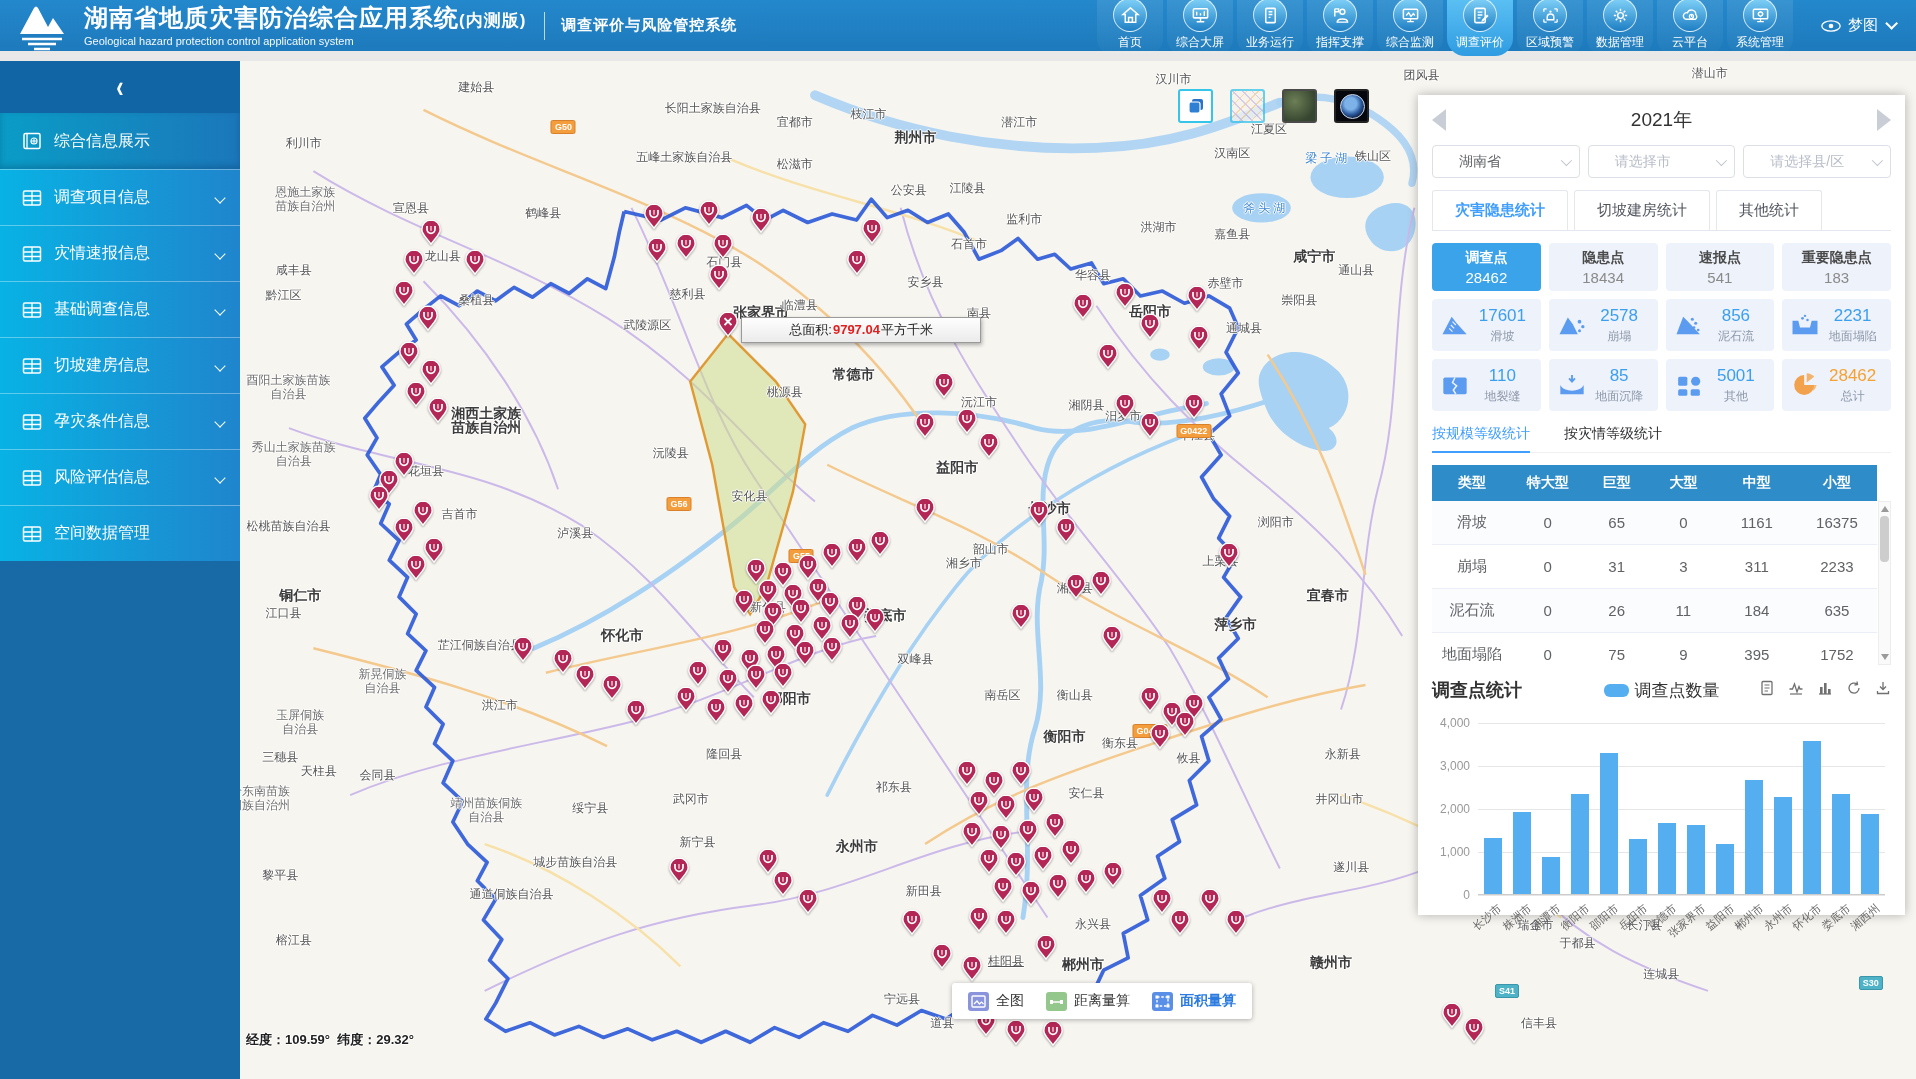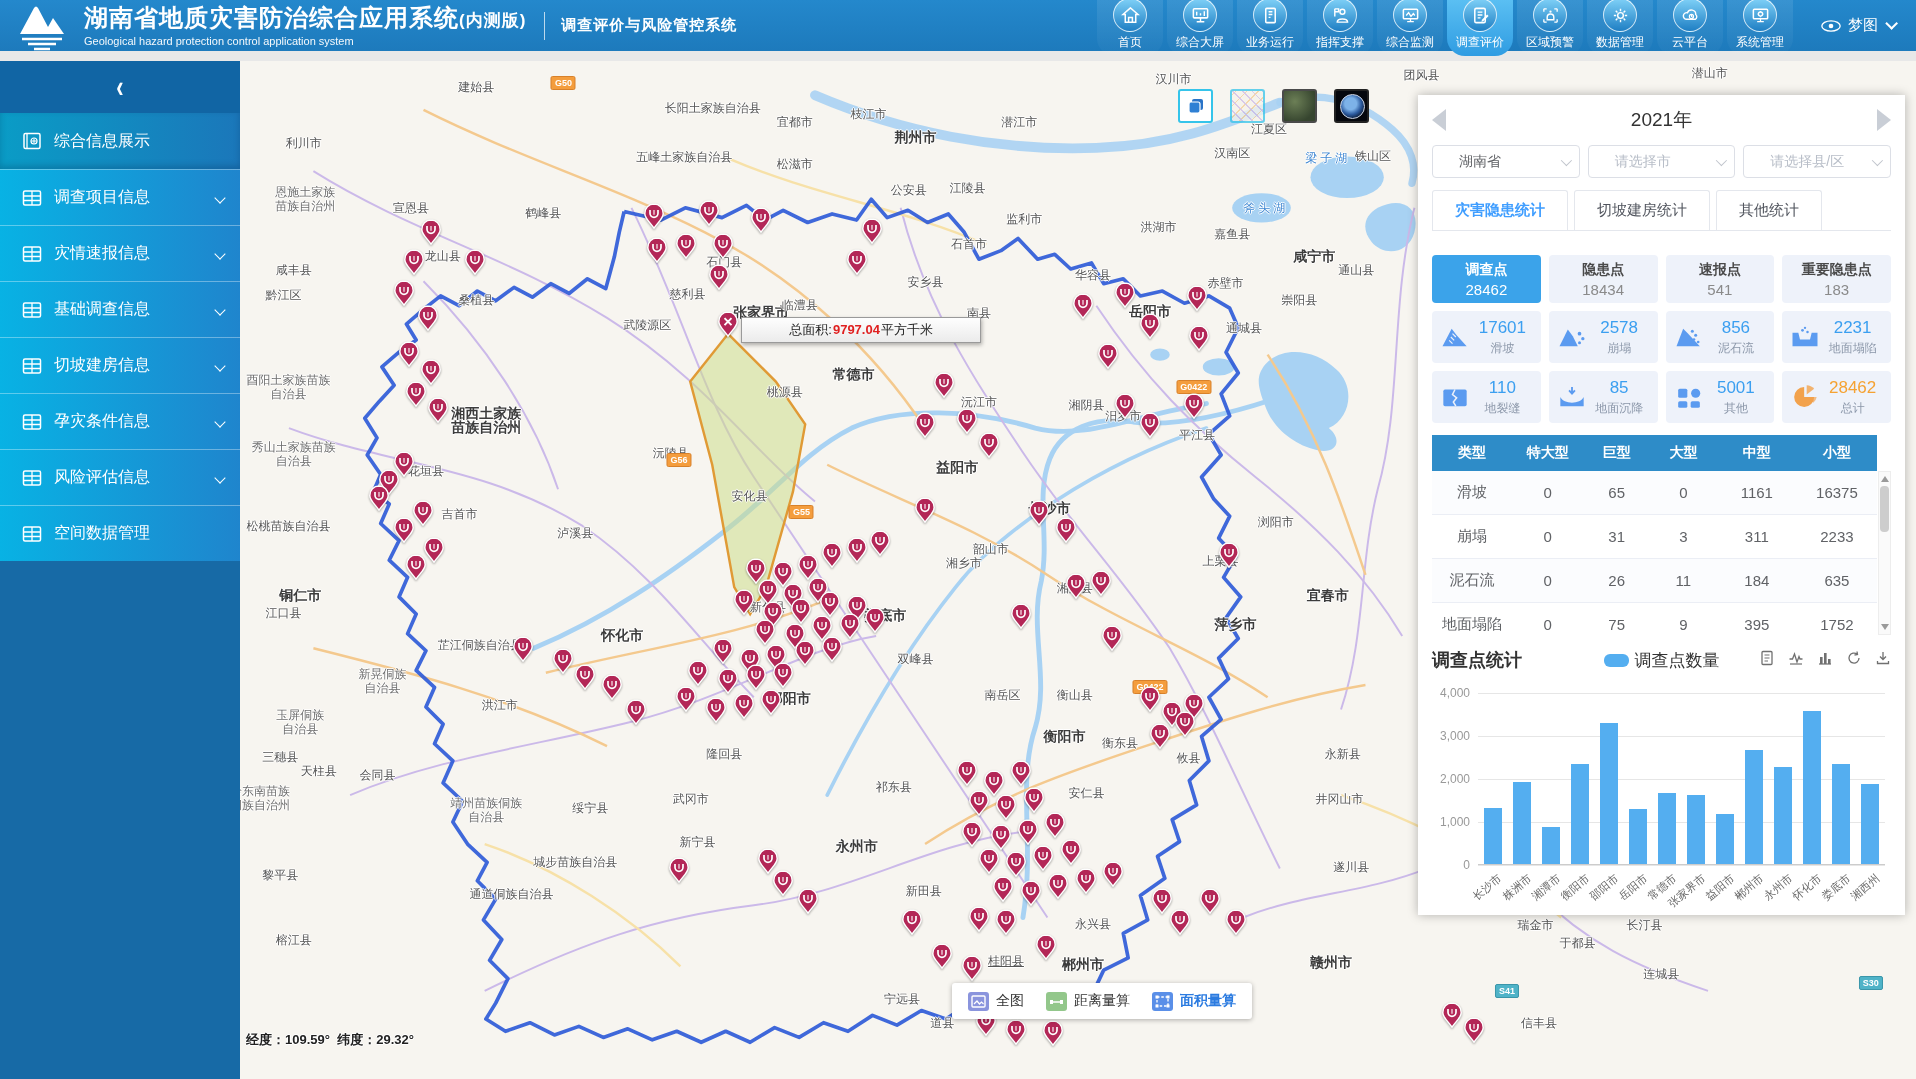--- a/index.html
+++ b/index.html
@@ -36,21 +36,21 @@
   .sb-chev { margin-left:auto; width:8px; height:8px; border-right:1.5px solid #fff; border-bottom:1.5px solid #fff; transform:rotate(45deg); }
 
   
   .map { position:absolute; left:240px; top:61px; right:0; bottom:0; background:#f7f5f0; overflow:hidden; z-index:1; }
   .map svg.base { position:absolute; inset:0; width:100%; height:100%; }
   .map-label { position:absolute; transform:translate(-50%,-50%); font-size:12px; color:#555; white-space:pre-line; text-align:center; line-height:14px; text-shadow:1px 0 #fff,-1px 0 #fff,0 1px #fff,0 -1px #fff; z-index:4; pointer-events:none; }
   .map-label.bold { font-size:14px; font-weight:bold; color:#3c3c3c; }
   .map-label.water { color:#3f87d2; letter-spacing:3px; }
   .map-label.region { color:#6e6e6e; }
   .rbadge { position:absolute; transform:translate(-50%,-50%); font-size:9px; font-weight:bold; color:#fff; padding:1px 3px; border-radius:2px; z-index:4; }
-  .rbadge.g { background:#f49d3d; border:1px solid #d8812a; }
+  .rbadge.g { background:#f49d3d; border:1px solid #d8812a;margin-top:44px; }
   .rbadge.s { background:#4fb3c8; border:1px solid #3a96aa; }
   .pin { position:absolute; width:21px; height:26px; transform:translate(-50%,-88%); z-index:6; filter:drop-shadow(0 1px 1px rgba(0,0,0,.35)); }
   .pin svg { width:100%; height:100%; }
   .map-tooltip { position:absolute; left:29.9%; top:25.1%; width:240px; height:26px; background:linear-gradient(180deg,#fefefe,#ebebeb); border:1px solid #9a9a9a; box-shadow:1px 2px 4px rgba(0,0,0,.3); display:flex; align-items:center; justify-content:center; font-size:13px; color:#222; z-index:8; }
   .map-tooltip b { color:#e02020; margin:0 1px; }
   .layerbar { position:absolute; left:938px; top:28px; display:flex; gap:17px; z-index:9; }
   .lbtn { width:35px; height:34px; border-radius:3px; cursor:pointer; }
   .lbtn.layers { background:#fff; border:2px solid #35c4ea; display:flex; align-items:center; justify-content:center; }
   .lbtn.street { border:2px solid #35c4ea; background:#f6f3ea; background-image:repeating-linear-gradient(45deg,rgba(201,181,232,.9) 0 1px,transparent 1px 7px),repeating-linear-gradient(-45deg,rgba(244,201,141,.9) 0 1px,transparent 1px 8px); opacity:.75; }
   .lbtn.sat { border:2px solid #4a4a4a; background:radial-gradient(circle at 35% 35%,#6c7f56,#36452f 75%); }
@@ -70,21 +70,21 @@
   .yr-arrow.left { border-right:14px solid #c9ced6; }
   .yr-arrow.right { border-left:14px solid #c9ced6; }
   .yr-label { font-size:19px; color:#333; }
   .selects { display:flex; gap:8px; margin-top:10px; }
   .sel { flex:1; height:33px; border:1px solid #dcdfe6; border-radius:4px; display:flex; align-items:center; padding:0 10px 0 26px; justify-content:space-between; font-size:14px; color:#606266; cursor:pointer; background:#fff; }
   .sel.ph { color:#b8bec8; }
   .sel .chev { width:8px; height:8px; border-right:1.5px solid #c0c4cc; border-bottom:1.5px solid #c0c4cc; transform:rotate(45deg) translateY(-2px); }
   .tabs { display:flex; margin-top:12px; border-bottom:1px solid #e4e7ed; }
   .tab { height:40px; padding:0 22px; display:flex; align-items:center; font-size:15px; color:#51555e; border:1px solid #e4e7ed; border-bottom:none; background:#fff; cursor:pointer; margin-right:6px; border-radius:3px 3px 0 0; }
   .tab.active { color:#409eff; font-weight:bold; }
-  .cards1 { display:flex; gap:8px; margin-top:24px; }
+  .cards1 { display:flex; gap:8px; margin-top:12px; }
   .card1 { flex:1; height:48px; background:#eef2fa; border-radius:4px; display:flex; flex-direction:column; align-items:center; justify-content:center; cursor:pointer; }
   .card1 .l { font-size:14px; color:#4a4a4a; font-weight:bold; }
   .card1 .v { font-size:15px; color:#8a8a8a; margin-top:2px; }
   .card1.active { background:#3ba3ea; }
   .card1.active .l,.card1.active .v { color:#fff; }
   .cards2 { display:flex; flex-wrap:wrap; gap:8px; margin-top:8px; }
   .card2 { width:calc(25% - 6px); height:52px; background:#eef2fa; border-radius:4px; display:flex; align-items:center; padding:0 6px 0 8px; cursor:pointer; }
   .c2-ico { width:30px; height:28px; flex:none; }
   .c2-ico svg { width:30px; height:28px; }
   .c2-col { flex:1; text-align:center; }
@@ -1331,20 +1331,24 @@
             <path d="M17 15 V3 A12 12 0 1 0 29 15 Z" fill="#f2a24c"></path>
             <path d="M20 12 L29 5 A13 13 0 0 0 20 1 Z" fill="#f2a24c" opacity=".8"></path>
             <path d="M21 15 h11 a11 11 0 0 1-4 7 Z" fill="#f2a24c" opacity=".65"></path>
           </svg></span>
         <div class="c2-col">
           <div class="c2-num orange">28462</div>
           <div class="c2-lbl">总计</div>
         </div>
       </div>
     </div>
+  <div class="subtabs" id="subtabs">
+      <div class="subtab active">按规模等级统计</div>
+      <div class="subtab">按灾情等级统计</div>
+    </div>
   <div class="tablewrap">
     <div class="ttable" id="ttable">
         <div class="thead">
           <div class="th col0">类型</div>
           <div class="th col1">特大型</div>
           <div class="th col2">巨型</div>
           <div class="th col3">大型</div>
           <div class="th col4">中型</div>
           <div class="th col5">小型</div>
         </div>

